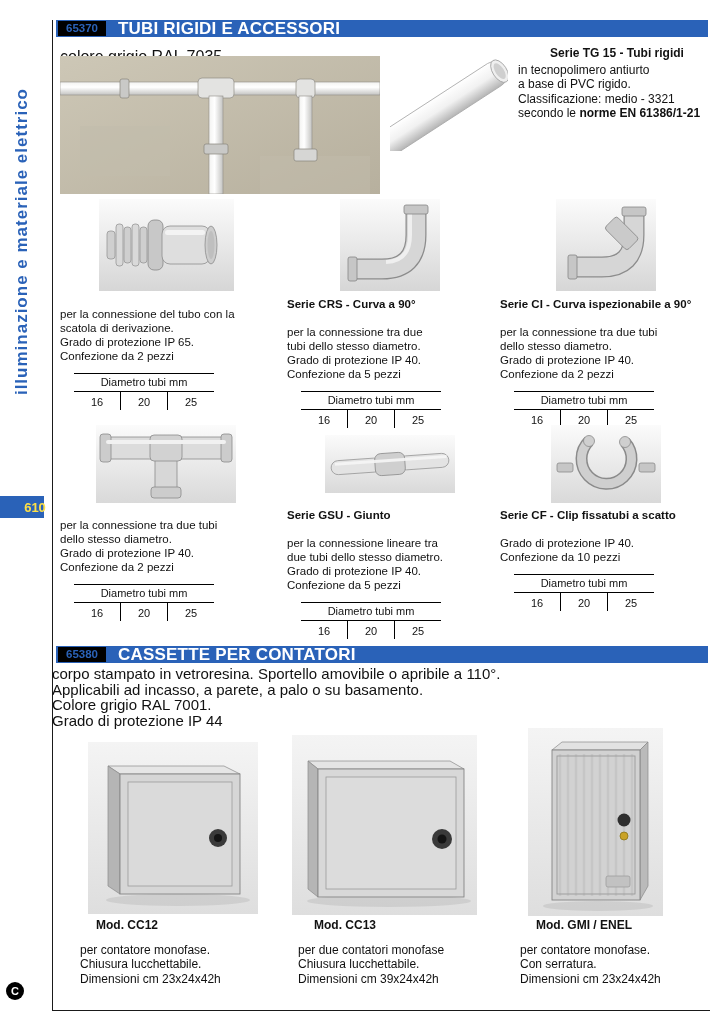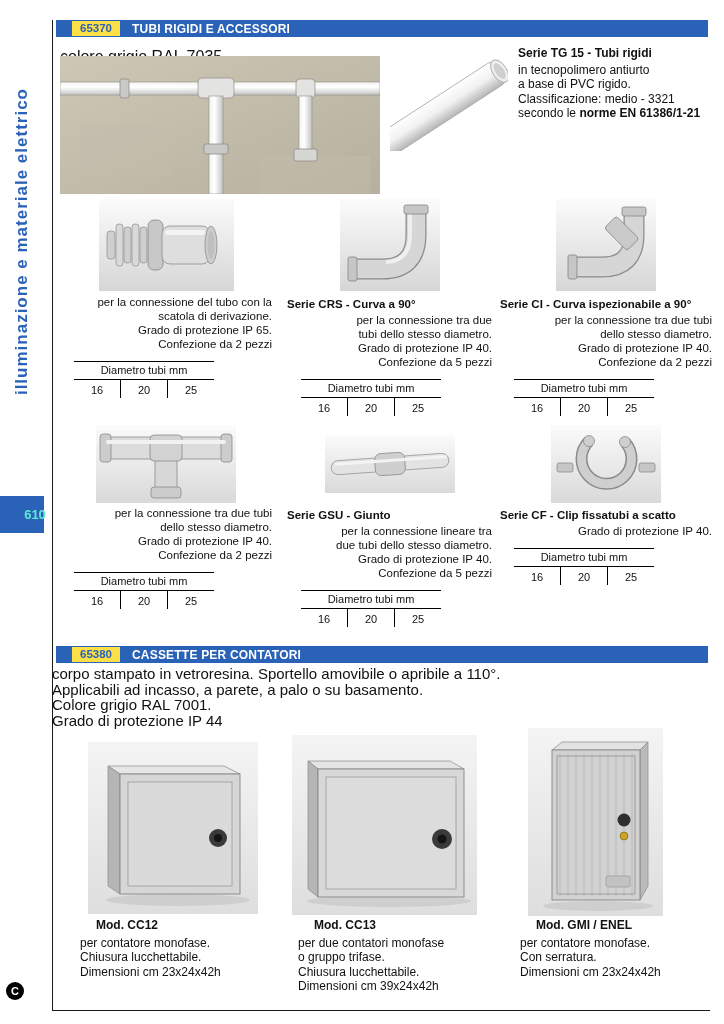--- a/index.html
+++ b/index.html
@@ -5,61 +5,61 @@
   * { margin:0; padding:0; box-sizing:border-box; }
   :root { --accent:#2a62b8; }
   body { font-family:"Liberation Sans", sans-serif; background:#fff; color:#111; }
   .page { position:relative; width:724px; height:1024px; background:#fff; overflow:hidden; }
 
   .v-rule { position:absolute; left:52px; top:20px; width:1px; height:991px; background:#1a1a1a; }
   .h-rule { position:absolute; left:52px; top:1010px; width:658px; height:1px; background:#1a1a1a; }
 
   .side-label { position:absolute; left:12px; top:88px; writing-mode:vertical-rl; transform:rotate(180deg);
                 font-size:17px; font-weight:bold; color:var(--accent); letter-spacing:1px; }
-  .page-num { position:absolute; left:0; top:496px; width:44px; height:37px; background:var(--accent);
-              color:#5eead4; font-weight:bold; font-size:13px; display:flex; align-items:center; justify-content:center;padding-left:26px; }
+  .page-num { position:absolute; left:0; top:496px; width:44px; height:22px; background:var(--accent);
+              color:#fde047; font-weight:bold; font-size:13px; display:flex; align-items:center; justify-content:center;padding-left:26px; }
   .copy { position:absolute; left:6px; top:982px; width:18px; height:18px; border-radius:50%;
           background:#000; color:#fff; font-size:11px; font-weight:bold; display:flex; align-items:center; justify-content:center; }
 
   .sec-head { position:absolute; left:56px; width:652px; height:17px; background:var(--accent);
               display:flex; align-items:center; }
-  .sec-code { background:#fde047; color:var(--accent); font-weight:bold; font-size:11.5px;
-              padding:0 8px; height:15px; line-height:15px; margin-left:16px; }
-  .sec-title { color:#fff; font-weight:bold; font-size:12px; margin-left:12px; letter-spacing:.2px; }
+  .sec-code { background:#000000; color:var(--accent); font-weight:bold; font-size:11.5px;
+              padding:0 8px; height:15px; line-height:15px; margin-left:2px; }
+  .sec-title { color:#fff; font-weight:bold; font-size:17px; margin-left:12px; letter-spacing:.2px; }
 
   .note { position:absolute; left:60px; top:48px; font-size:16px; }
   .abs { position:absolute; }
 
   .tg15 { position:absolute; left:518px; top:46px; width:198px; font-size:12px; line-height:14.5px; }
-  .tg15-title { font-weight:bold; font-size:12px; margin-bottom:2px; white-space:nowrap; }
+  .tg15-title { font-weight:bold; font-size:12px; margin-bottom:2px; white-space:nowrap;text-align:center; }
   .tg15 .nw { white-space:nowrap; }
 
   table.tg { border-collapse:collapse; border-top:1px solid #000; margin:12px 0 0 6px; }
   table.tg th, table.tg td { border-bottom:1px solid #000; border-left:1px solid #000;
        font-size:11px; font-weight:normal; text-align:center; padding:2px 5px; min-width:30px; }
   table.tg th:first-child, table.tg td:first-child { border-left:none; min-width:40px; }
 
   .card { position:absolute; font-size:11.5px; line-height:14px; }
   .photo { display:flex; align-items:center; justify-content:center; }
   .ph1 { height:96px; } .ph2 { height:80px; }
   .card-title { font-weight:bold; font-size:11.5px; margin-top:4px; white-space:nowrap; }
-  .card-desc { margin-top:2px;text-align:right; }
+  .card-desc { margin-top:14px; }
 
   .dia { width:140px; margin:10px 0 0 14px; }
   .dia-h { border-top:1px solid #000; border-bottom:1px solid #000; text-align:center;
            font-size:11px; padding:1px 0 2px 0; }
   .dia-unit { margin-left:3px; }
   .dia-v { display:flex; }
   .dia-v span { flex:1; text-align:center; font-size:11px; padding:3px 0 1px 0; border-left:1px solid #000; }
   .dia-v span:first-child { border-left:none; }
 
   .intro { position:absolute; left:52px; top:666px; font-size:15px; line-height:15.5px; }
 
   .mod { position:absolute; top:918px; font-size:12px; line-height:14.5px; }
-  .mod-title { font-weight:bold; font-size:12px; margin-left:16px; margin-bottom:3px; }
+  .mod-title { font-weight:bold; font-size:12px; margin-left:16px; margin-bottom:10px; }
 </style>
 </head>
 <body>
 
 <div class="page">
 
   <div class="v-rule"></div>
   <div class="h-rule"></div>
 
   <div class="side-label">illuminazione e materiale elettrico</div>
@@ -320,20 +320,21 @@
         <path d="M38 16 A 25 25 0 1 0 74 17" fill="none" stroke="#cfcfcf" stroke-width="9"></path>
         <circle cx="38" cy="16" r="5.5" fill="#cfcfcf" stroke="#8a8a8a" stroke-width="0.8"></circle>
         <circle cx="74" cy="17" r="5.5" fill="#cfcfcf" stroke="#8a8a8a" stroke-width="0.8"></circle>
         <rect x="6" y="38" width="16" height="9" rx="2" fill="#c6c6c6" stroke="#8a8a8a" stroke-width="0.8"></rect>
         <rect x="88" y="38" width="16" height="9" rx="2" fill="#c6c6c6" stroke="#8a8a8a" stroke-width="0.8"></rect>
       </svg>
     </div>
     <div class="card-title">Serie CF - Clip fissatubi a scatto</div>
     <div class="card-desc">
       <div>Grado di protezione IP 40.</div>
+      <div>Confezione da 10 pezzi</div>
     </div>
     <div class="dia">
       <div class="dia-h"><span>Diametro tubi</span><span class="dia-unit">mm</span></div>
       <div class="dia-v">
         <span>16</span>
         <span>20</span>
         <span>25</span>
       </div>
     </div>
   </div>
@@ -423,21 +424,20 @@
   <div class="mod" style="left:80px; width:210px;">
     <div class="mod-title">Mod. CC12</div>
     <div>per contatore monofase.</div>
     <div>Chiusura lucchettabile.</div>
     <div>Dimensioni cm 23x24x42h</div>
   </div>
 
   <div class="mod" style="left:298px; width:215px;">
     <div class="mod-title">Mod. CC13</div>
     <div>per due contatori monofase</div>
-    <div>o gruppo trifase.</div>
     <div>Chiusura lucchettabile.</div>
     <div>Dimensioni cm 39x24x42h</div>
   </div>
 
   <div class="mod" style="left:520px; width:195px;">
     <div class="mod-title">Mod. GMI / ENEL</div>
     <div>per contatore monofase.</div>
     <div>Con serratura.</div>
     <div>Dimensioni cm 23x24x42h</div>
   </div>

